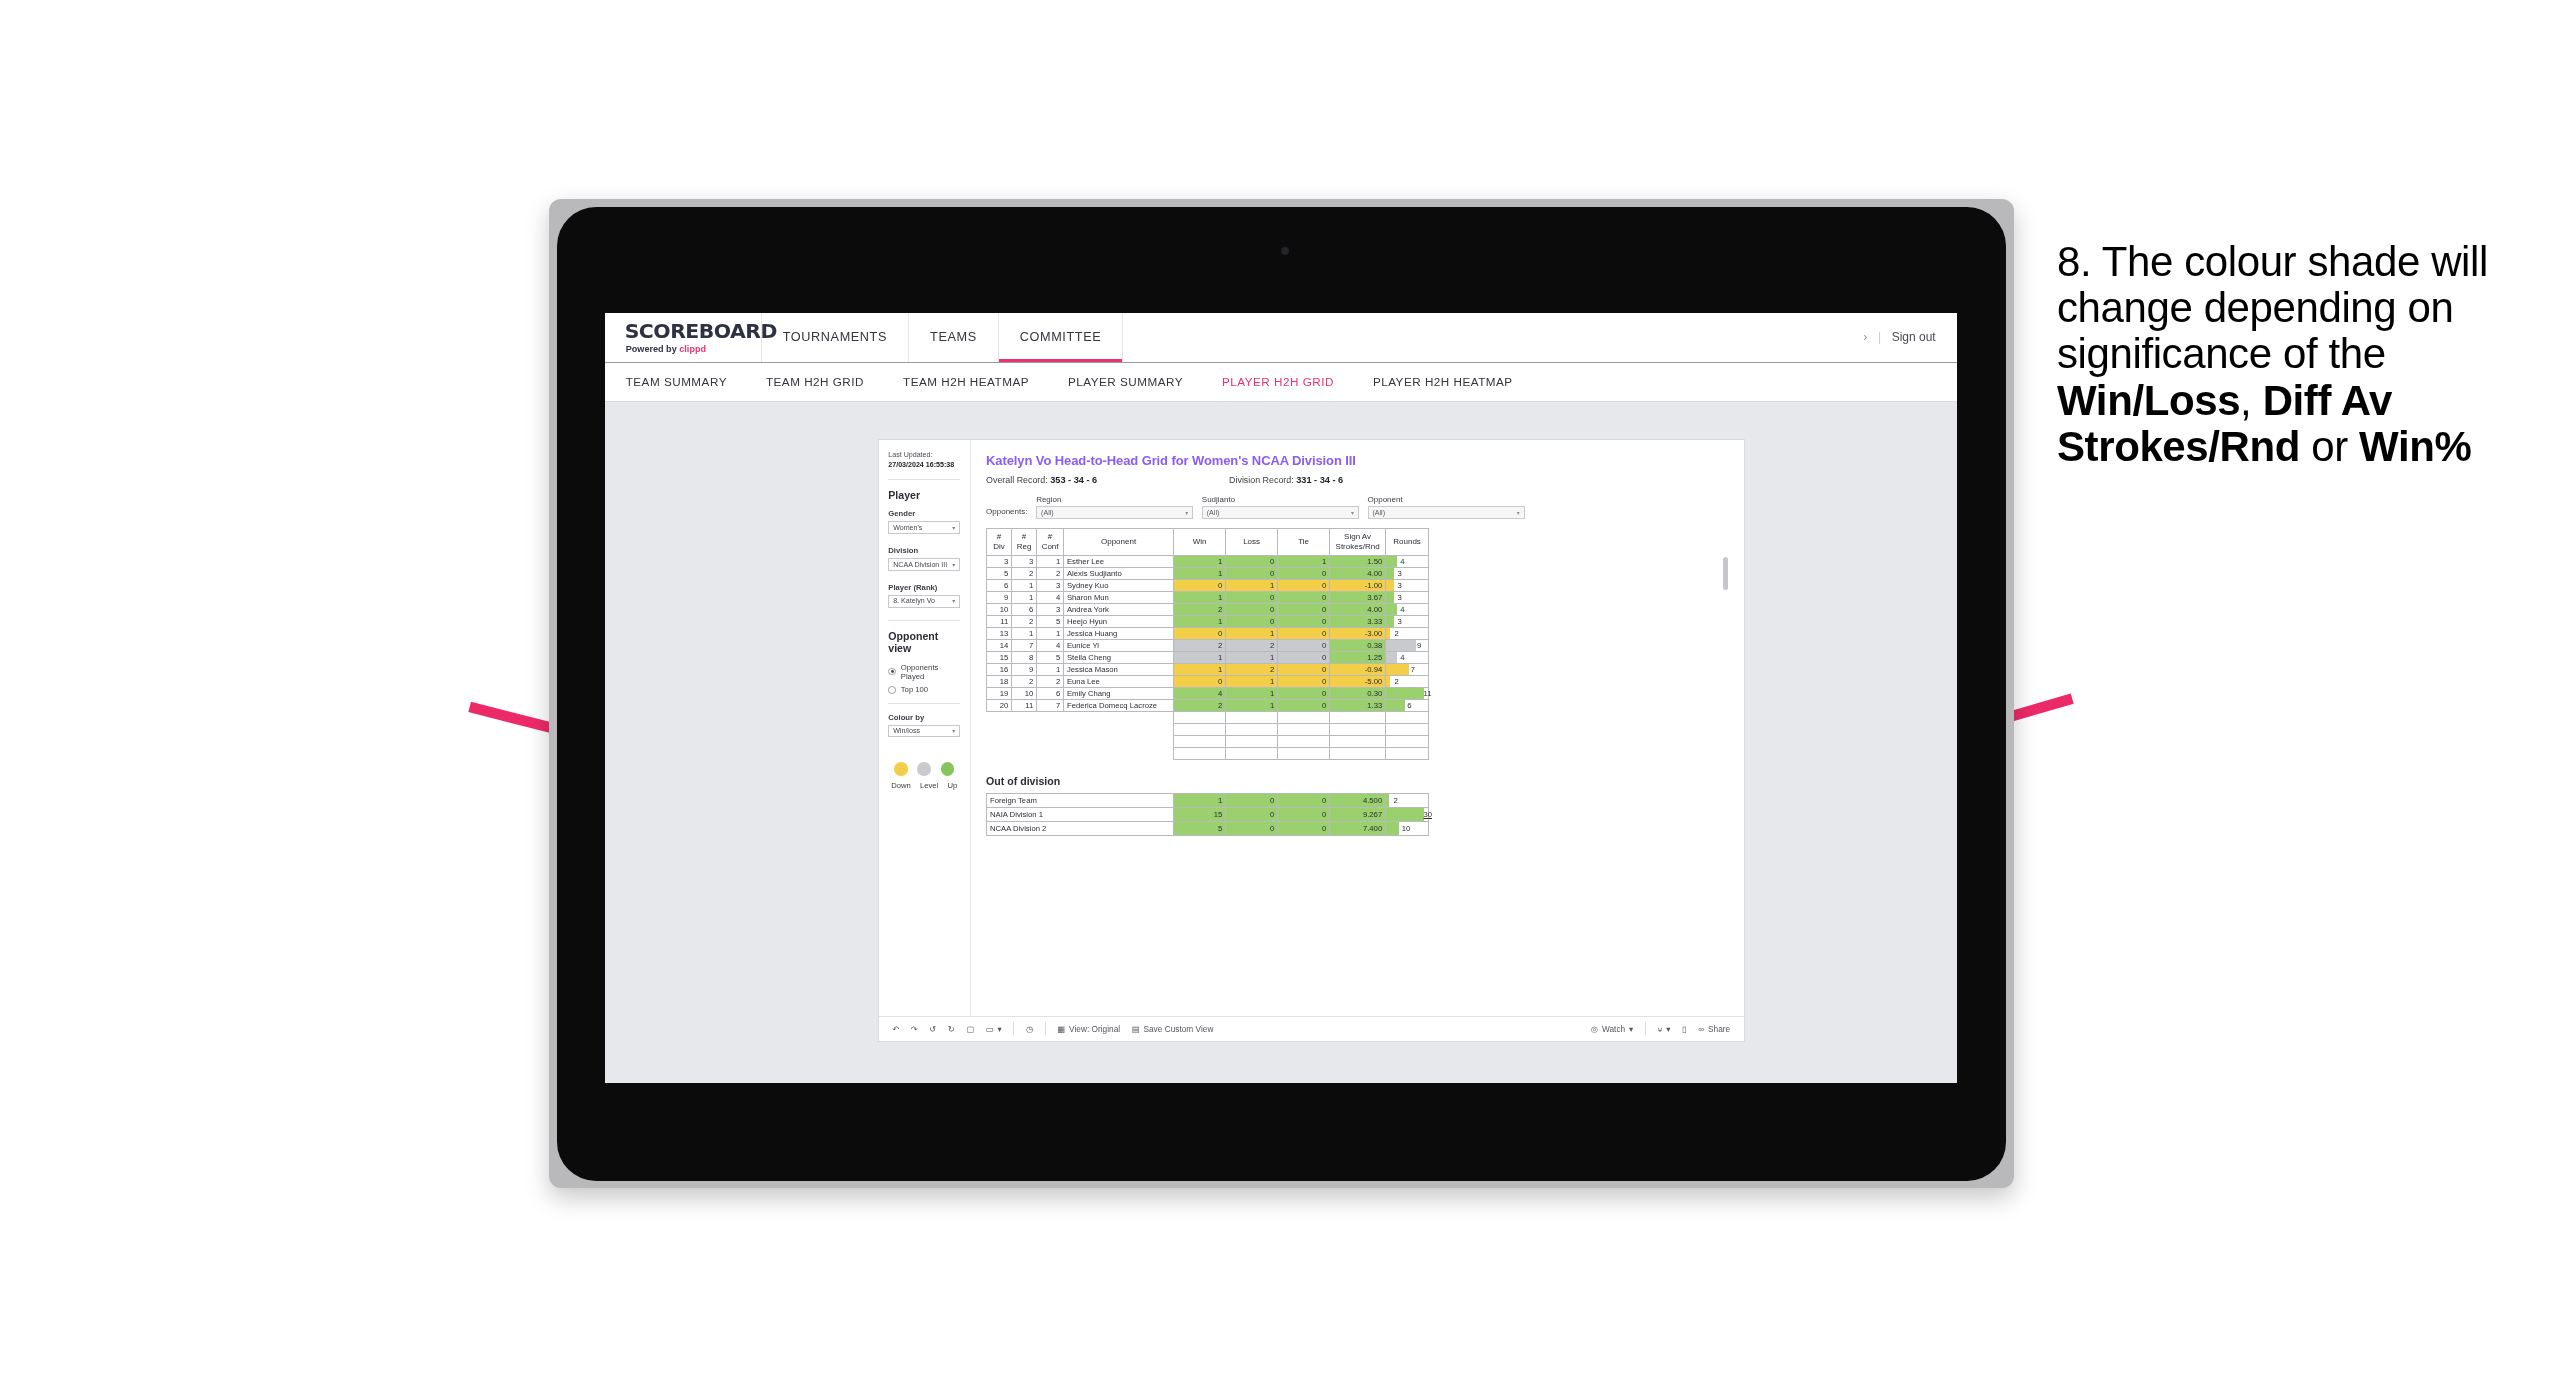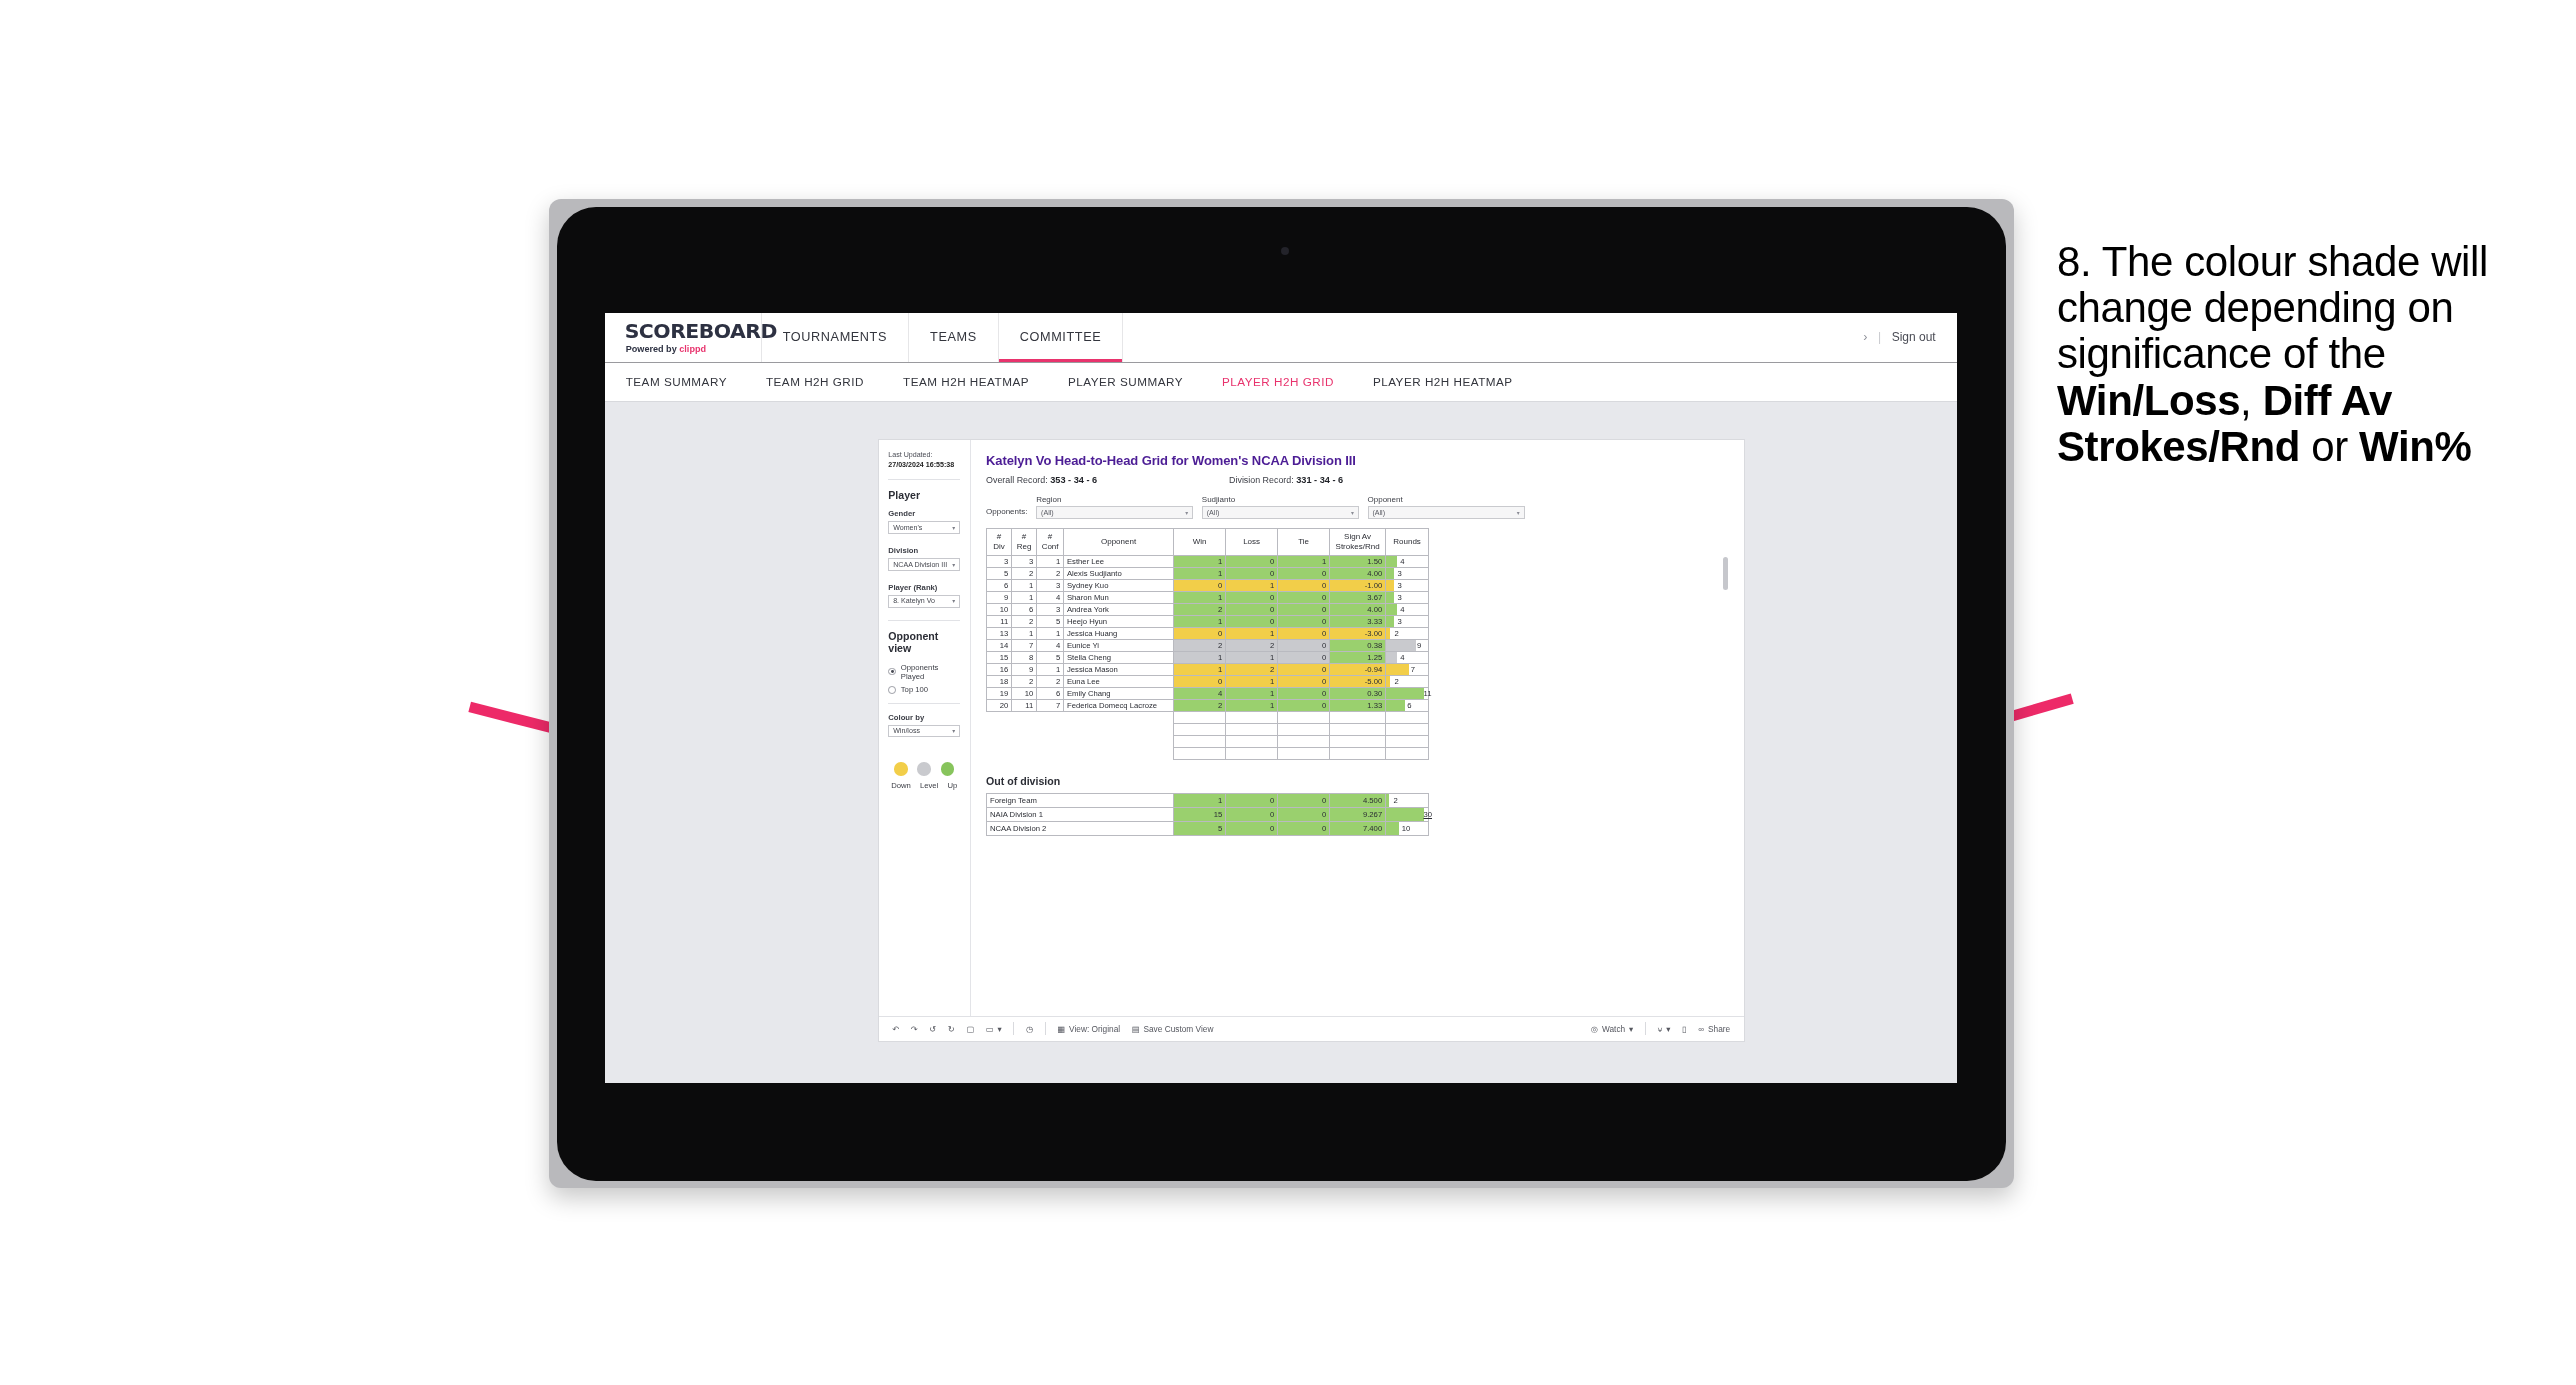--- a/index.html
+++ b/index.html
@@ -125,21 +125,21 @@
     content:""; position:absolute; left:1.4px; top:1.4px; width:2.9px; height:2.9px;
     border-radius:50%; background:#4a4c55;
   }
   #legend { margin-top: 25px; }
   #legend .dots { display:flex; justify-content: space-between; padding: 0 5.8px; }
   #legend .dot { width: 13.5px; height: 13.5px; border-radius: 50%; }
   #legend .labels { display:flex; justify-content: space-between; padding: 0 2.9px; margin-top: 5.8px; font-size:7.7px; color:#3b3d45;}
 
   
   #main { flex: 1; padding: 13.5px 15.4px 0 15.4px; position: relative; }
-  #viz-title { font-size: 13px; font-weight: 600; color: #4c1d95; letter-spacing:-0.1px;}
+  #viz-title { font-size: 13px; font-weight: 600; color: #8b5cf6; letter-spacing:-0.1px;}
   #records { display: flex; margin-top: 6.7px; font-size: 8.9px; color: #3b3d45; }
   #records .rec { width: 243px; }
   #records .rec b { color: #1e2026; font-size: 9.2px; }
 
   #opp-filters { display:flex; align-items: flex-end; gap: 8.7px; margin-top: 10.6px; }
   #opp-filters .oplabel { font-size: 8px; color: #3b3d45; padding-bottom: 2.9px; }
   .ofilt { width: 157px; }
   .ofilt .cap { font-size: 8px; color: #3b3d45; margin-bottom: 1.9px; }
   .ofilt .box {
     height: 12.5px; border: 1px solid #c9cace; background:#f6f6f7;

